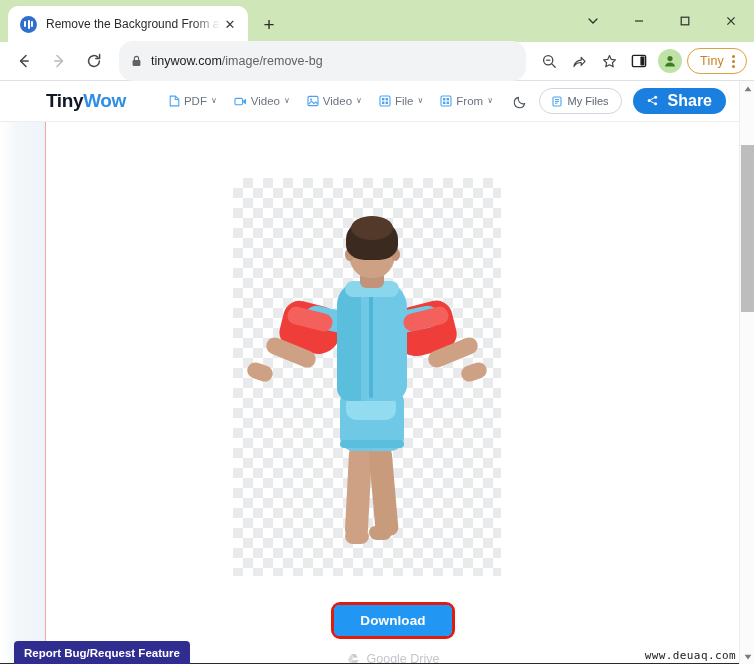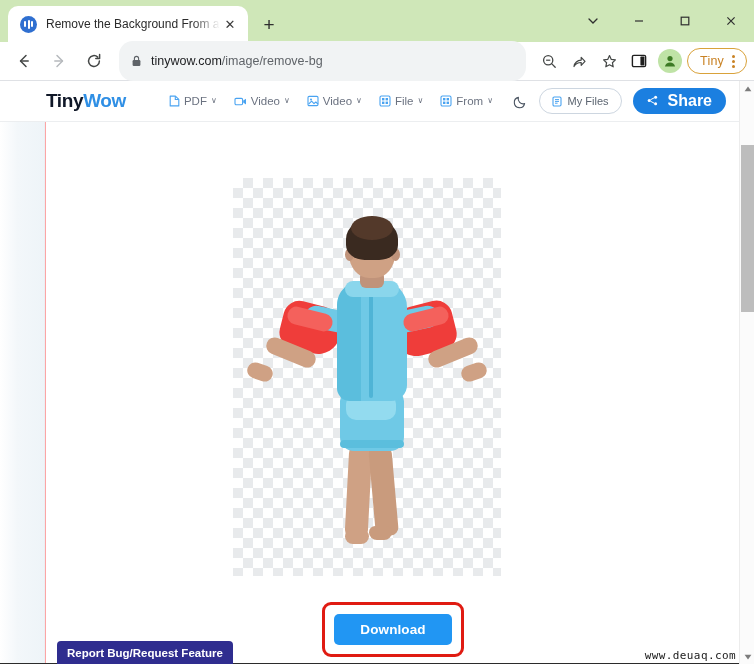--- a/index.html
+++ b/index.html
@@ -203,40 +203,40 @@
   .f-foot-l  { left: 112px; top: 352px; width: 24px; height: 14px; border-radius: 7px 7px 9px 9px; background:#cfa184; }
   .f-foot-r  { left: 136px; top: 348px; width: 23px; height: 14px; border-radius: 7px 7px 9px 9px; background:#c99b7d; }
 
   
   .dl-wrap {
     position: absolute; left: 0; top: 480px; width: 694px;
     display: flex; flex-direction: column; align-items: center;
   }
   .dl-annot {
     border: 3px solid #e01b12; border-radius: 9px;
-    padding: 9px; display: inline-block;
+    padding: 0; display: inline-block;
   }
   .btn-download {
     display: block; padding: 8px 26px; border-radius: 5px;
     background: #2196f3; color: #ffffff;
     font-size: 13.5px; font-weight: 700; letter-spacing: .1px;
     white-space: nowrap;
   }
   .gdrive {
     margin-top: 13px; display: flex; align-items: center; gap: 7px;
     font-size: 12.5px; color: #c2c6cb;
   }
   .gdrive-ico { display: flex; align-items: center; }
 
   .report-btn {
     position: absolute; left: 14px; bottom: 0; height: 23px;
     background: #2f2d8f; color: #ffffff;
     font-size: 11.5px; font-weight: 700;
     display: flex; align-items: center; padding: 0 10px;
-    border-radius: 4px 4px 0 0; white-space: nowrap; margin-left: 43px;
+    border-radius: 4px 4px 0 0; white-space: nowrap;
   }
 
   
   .scrollbar {
     position: absolute; right: 0; top: 81px; width: 15px; height: 583px;
     background: #fbfbfb; border-left: 1px solid #ececec;
   }
   .sb-arrow {
     position: absolute; left: 0; width: 15px; height: 15px;
     display: flex; align-items: center; justify-content: center;

